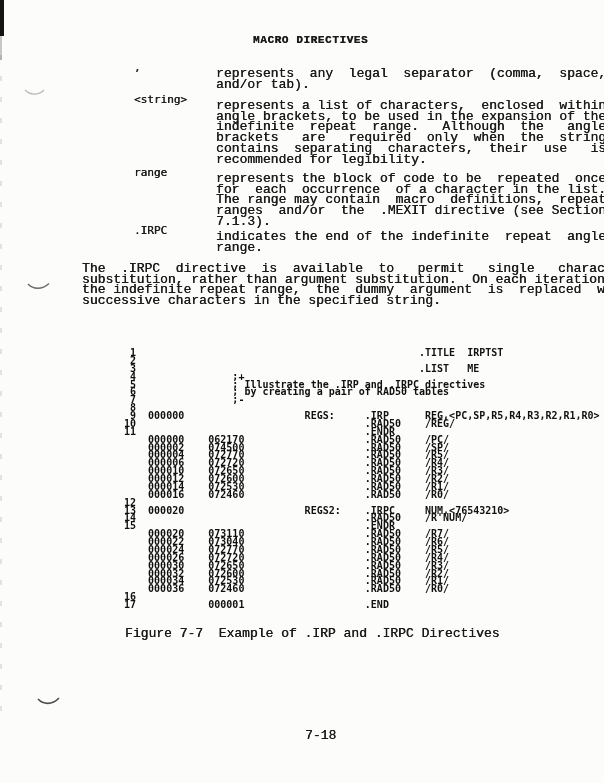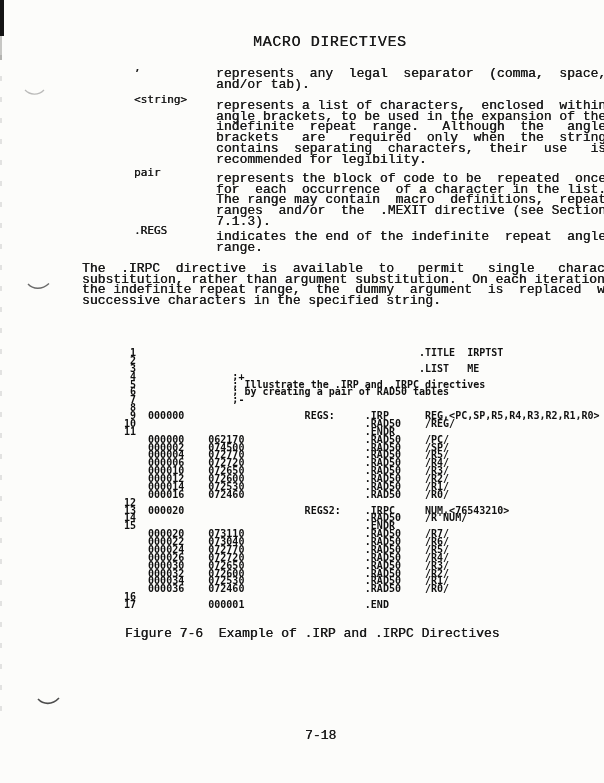--- a/index.html
+++ b/index.html
@@ -5,22 +5,22 @@
   html,body { margin:0; padding:0; background:#e8e8e6; }
   .page {
     position:relative; width:604px; height:783px; margin:0 auto;
     background:#fcfcfa; overflow:hidden;
     font-family:"Liberation Mono","DejaVu Sans Mono",monospace;
     color:#1b1b1b;
   }
   .txt { position:absolute; margin:6px; white-space:pre;
          font-family:inherit; font-size:13px; line-height:10.7px;
          text-shadow:0.35px 0 0 currentColor; }
-  .header { position:absolute; left:253px; top:34px; font-size:15px;
-            font-weight:normal; letter-spacing:0.6px;
+  .header { position:absolute; left:253px; top:34px; font-size:11px;
+            font-weight:bold; letter-spacing:0.6px;
             text-shadow:0.3px 0 0 currentColor; }
   .def   { position:absolute; left:134px; }
   .term  { position:absolute; left:0; top:0; margin:0; white-space:pre;
            font-size:11px; line-height:10.7px; text-shadow:0.35px 0 0 currentColor; }
   .dbody { position:absolute; left:76px; top:0; }
   .d1 { top:63px; }  .d2 { top:95px; }  .d3 { top:168px; }  .d4 { top:226px; }
   .p1 { left:76px; top:258px; }
   .p2 { left:76px; top:306px; }
   .listing { position:absolute; left:124px; top:349px; margin:0; white-space:pre;
              font-size:10px; line-height:7.875px; font-weight:bold;
@@ -64,30 +64,30 @@
     <pre class="term">&lt;string&gt;</pre>
     <pre class="txt dbody">represents a list of characters,  enclosed  within
 angle brackets, to be used in the expansion of the
 indefinite  repeat  range.   Although  the   angle
 brackets   are   required  only  when  the  string
 contains  separating  characters,  their  use   is
 recommended for legibility.</pre>
   </div>
 
   <div class="def d3">
-    <pre class="term">pair</pre>
+    <pre class="term">range</pre>
     <pre class="txt dbody">represents the block of code to be  repeated  once
 for  each  occurrence  of a character in the list.
 The range may contain  macro  definitions,  repeat
 ranges  and/or  the  .MEXIT directive (see Section
 7.1.3).</pre>
   </div>
 
   <div class="def d4">
-    <pre class="term">.REGS</pre>
+    <pre class="term">.IRPC</pre>
     <pre class="txt dbody">indicates the end of the indefinite  repeat  angle
 range.</pre>
   </div>
 
   <pre class="txt p1">The  .IRPC  directive  is  available  to   permit   single   character
 substitution, rather than argument substitution.  On each iteration of
 the indefinite repeat range,  the  dummy  argument  is  replaced  with
 successive characters in the specified string.</pre>
 
   <pre class="listing"> 1                                               .TITLE  IRPTST
@@ -117,16 +117,16 @@
     000022    073040                    .RAD50    /R6/
     000024    072770                    .RAD50    /R5/
     000026    072720                    .RAD50    /R4/
     000030    072650                    .RAD50    /R3/
     000032    072600                    .RAD50    /R2/
     000034    072530                    .RAD50    /R1/
     000036    072460                    .RAD50    /R0/
 16
 17            000001                    .END</pre>
 
-  <pre class="txt caption">Figure 7-6  Example of .IRP and .IRPC Directives</pre>
+  <pre class="txt caption">Figure 7-7  Example of .IRP and .IRPC Directives</pre>
   <pre class="txt pageno">7-18</pre>
 
 </div>
 
 </body></html>

